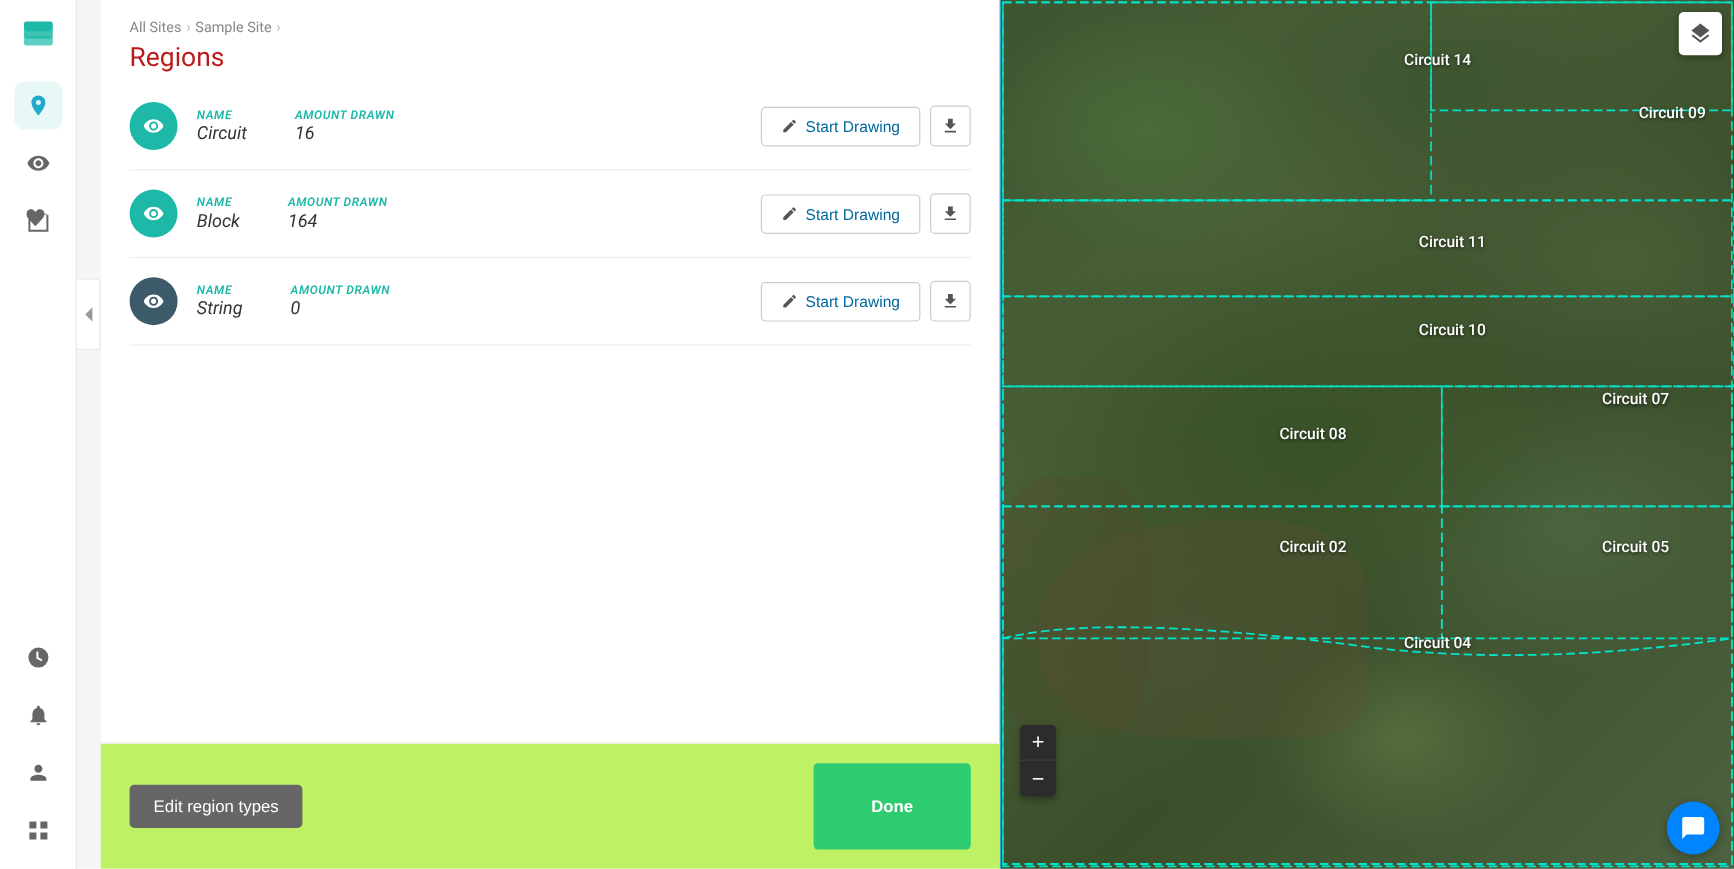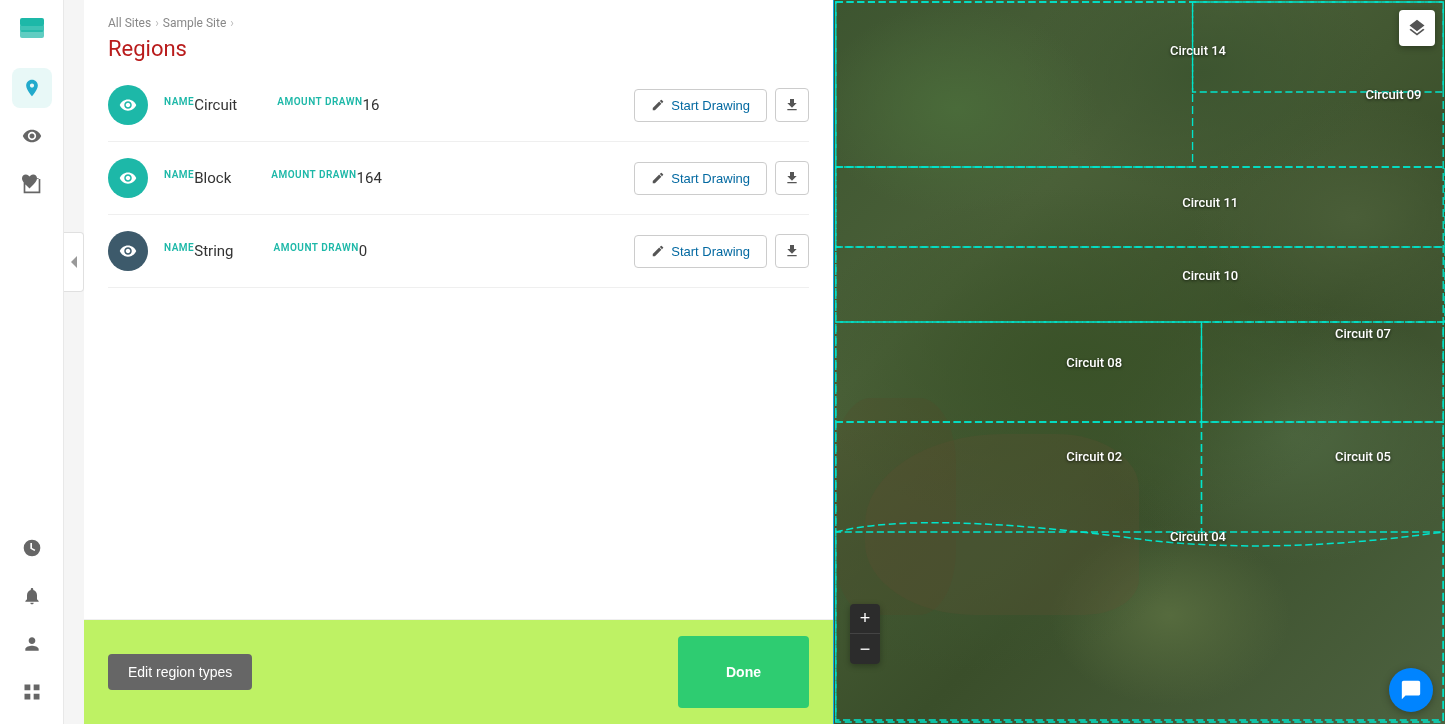--- a/index.html
+++ b/index.html
@@ -82,21 +82,21 @@
       width: 40px; height: 40px;
       border-radius: 50%;
       background: #3d5a6b;
       display: flex; align-items: center; justify-content: center;
       cursor: pointer; flex-shrink: 0;
       border: none;
     }
     .region-eye-btn.active { background: #1db8a8; }
     .region-eye-btn svg { width: 18px; height: 18px; fill: #fff; }
     .region-info { flex: 1; display: flex; gap: 40px; align-items: flex-start; }
-    .region-field { display: flex; gap: 0; }
+    .region-field { display: flex; flex-direction: column; gap: 0; font-style: italic; }
     .region-label { font-size: 10px; font-weight: 600; color: #1db8a8; letter-spacing: 0.5px; text-transform: uppercase; }
     .region-value { font-size: 15px; color: #333; font-weight: 400; }
     .region-actions { display: flex; gap: 8px; align-items: center; margin-left: auto; }
 
     .btn-start-drawing {
       display: flex; align-items: center; gap: 6px;
       padding: 8px 16px;
       border: 1.5px solid #ccc;
       background: #fff;
       border-radius: 4px;

